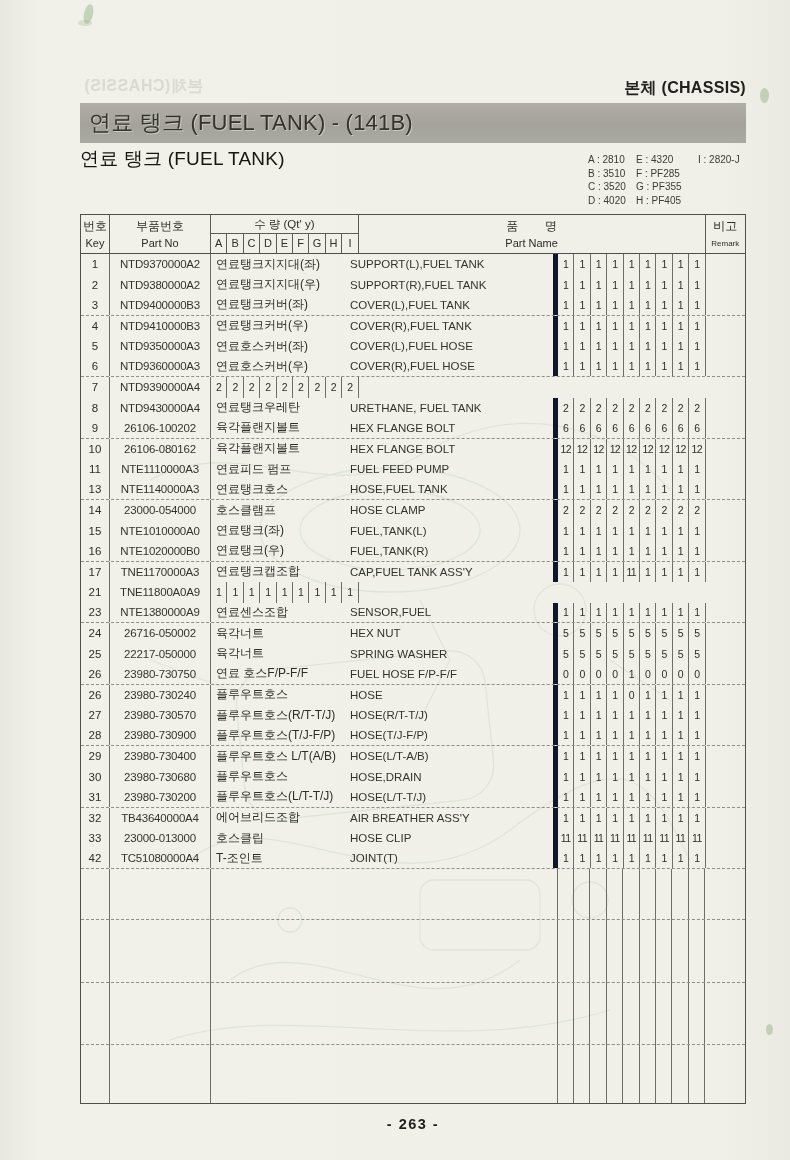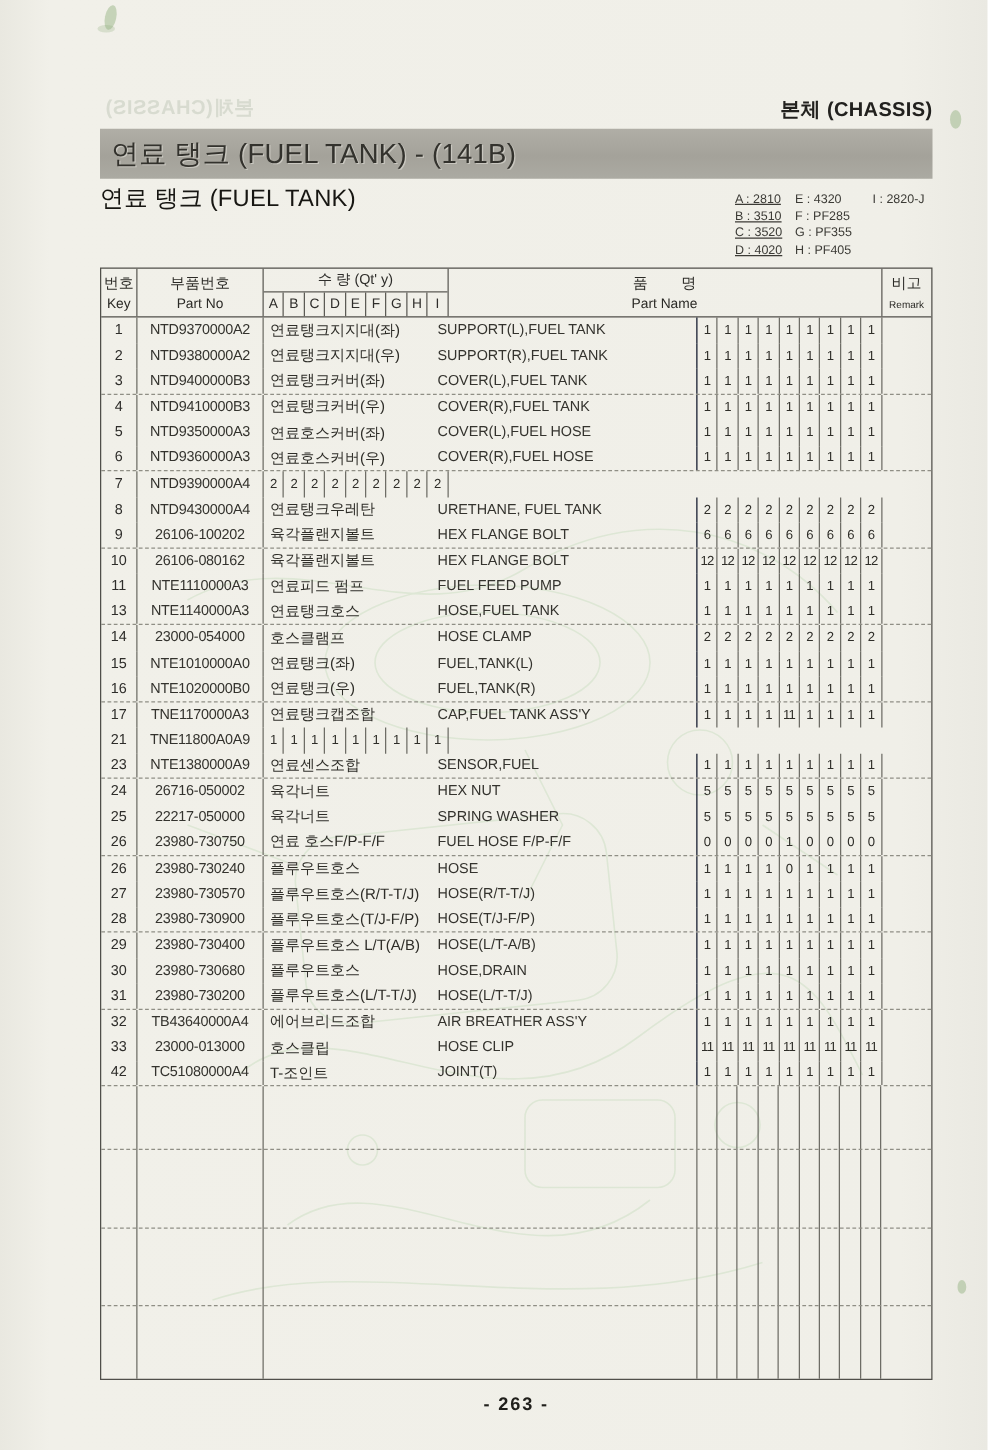--- a/index.html
+++ b/index.html
@@ -18,21 +18,21 @@
   #titlebar{left:80px;top:103px;width:666px;height:40px;
     background:linear-gradient(#b0aea6,#a4a29a 55%,#abaaa2);
     display:flex;align-items:center;}
   #titlebar .t{font-size:22px;font-weight:normal;color:#33322d;padding-left:9px;
     text-shadow:1px 1px 0 rgba(230,228,220,.55);letter-spacing:.2px;}
   
   #subtitle{left:80px;top:146px;font-size:19px;font-weight:500;color:#171612;letter-spacing:.2px;}
   
   #legend{left:588px;top:153px;font-size:10px;line-height:13.6px;color:#3c3b36;}
   #legend .lrow{display:flex;white-space:pre;}
-  #legend .l1{width:48px;display:inline-block;text-decoration:underline;}
+  #legend .l1{width:48px;display:inline-block;}
   #legend .l2{width:62px;display:inline-block;}
   #legend .l3{display:inline-block;}
   
   #wm{left:90px;top:360px;z-index:0;opacity:.55;}
   
   #ptable{left:80px;top:214px;width:666px;height:890px;border:1.5px solid #504f4a;
     box-sizing:border-box;display:flex;flex-direction:column;z-index:1;background:transparent;}
   .thead{height:38px;display:flex;border-bottom:1.2px solid #504f4a;flex:none;}
   .thead .hc{box-sizing:border-box;border-right:1px solid #5c5b55;display:flex;
     flex-direction:column;align-items:center;justify-content:center;}
@@ -52,21 +52,21 @@
   .qlet:last-child{border-right:none;}
   
   #rows{flex:none;}
   .row{height:20.5px;display:flex;box-sizing:border-box;}
   .row.g-end{border-bottom:1px dashed #90then;}
   .row.g-end{border-bottom:1px dashed #8f8e85;}
   .row>div{box-sizing:border-box;height:100%;display:flex;align-items:center;}
   .ck{width:29px;justify-content:center;font-size:11.5px;border-right:1px solid #6e6d66;}
   .cp{width:101px;justify-content:center;font-size:11.5px;letter-spacing:-.2px;
       border-right:1px solid #6e6d66;color:#34332e;}
-  .cn{width:347px;position:relative;border-right:1px solid #0f172a;padding-left:5px;}
+  .cn{width:347px;position:relative;border-right:5px solid #0f172a;padding-left:5px;}
   .nko{font-size:12px;white-space:nowrap;color:#2e2d28;}
   .nen{position:absolute;left:139px;font-size:11.5px;white-space:nowrap;color:#34332e;}
   .cq{width:16.4px;justify-content:center;font-size:10.5px;letter-spacing:-.6px;
       border-right:1px solid #6e6d66;color:#2e2d28;}
   .crem{flex:1;}
   
   #empty-zone{flex:1;position:relative;}
   .vline{position:absolute;top:0;bottom:0;width:1px;background:#6e6d66;}
   .hdash{position:absolute;left:0;right:0;border-top:1px dashed #8f8e85;height:0;}
   

